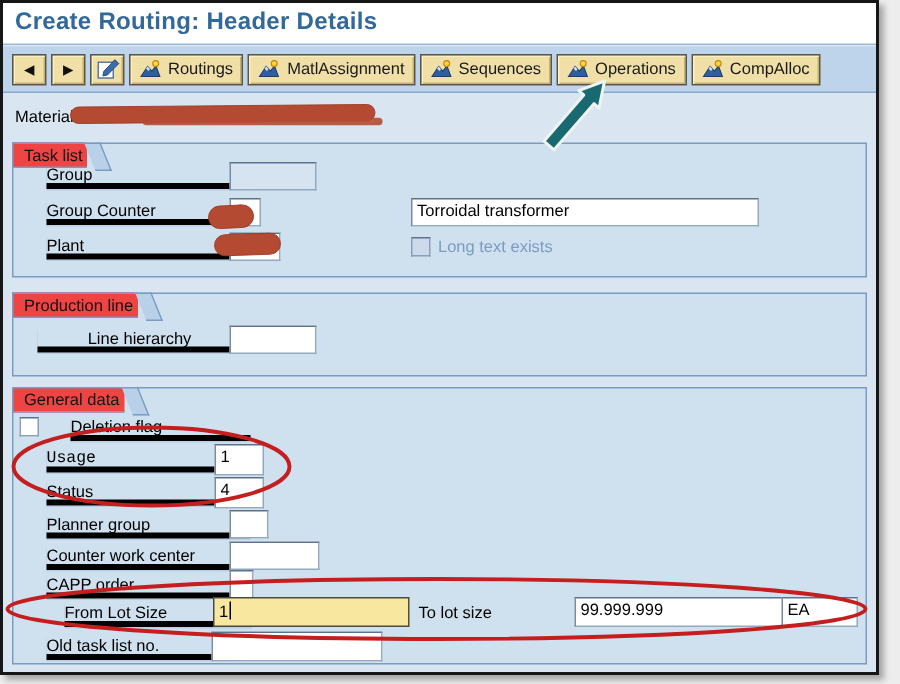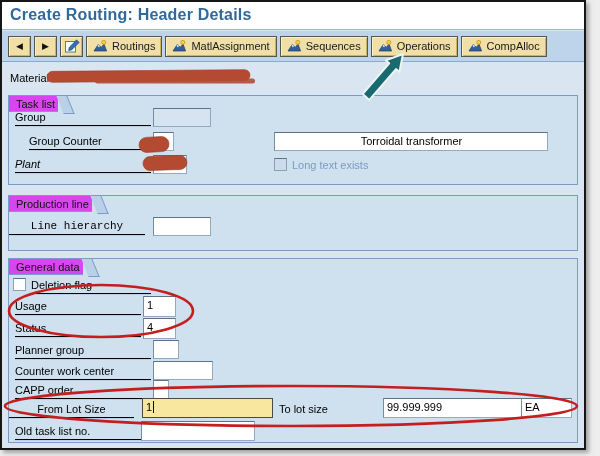--- a/index.html
+++ b/index.html
@@ -27,28 +27,28 @@
     font-size:11px; color:#1a1a1a; cursor:default; }
   .tb-btn.square { width:23px; justify-content:center; padding:0; }
   .nav-glyph { font-size:9px; color:#111; }
 
   
   .groupbox { position:absolute; background:#cfe0ef; border:1px solid #7a9cc4; }
   .gb-task { left:8px; top:95px; width:570px; height:90px; }
   .gb-prod { left:8px; top:195px; width:570px; height:56px;text-align:center; }
   .gb-gen  { left:8px; top:258px; width:570px; height:185px; }
   .tab { position:absolute; top:-1px; left:-1px; height:17px; line-height:15px;
-    padding:1px 3px 0 7px; background:#d946ef; border:1px solid #7a9cc4; border-right:0;
+    padding:1px 3px 0 7px; background:#ef4444; border:1px solid #7a9cc4; border-right:0;
     font-size:11px; color:#111; z-index:2; }
   .tab::after { content:""; position:absolute; top:-1px; right:-9px; width:10px; height:17px;
     background:#b9d1e8; border:1px solid #7a9cc4; border-left:0;
     transform:skewX(22deg); transform-origin:top left; }
 
   .lbl { position:absolute; font-size:11px; color:#000; height:16px; line-height:14px; }
-  .lbl.u { border-bottom:1px solid #000000; box-shadow:0 1px 0 rgba(122,156,196,.25); }
+  .lbl.u { border-bottom:4px solid #000000; box-shadow:0 1px 0 rgba(122,156,196,.25);margin-left:16px; }
   .lbl.dim { color:#7d9cc0; }
 
   .fld { position:absolute; background:#ffffff; border:1px solid #94a9bf;
     border-top-color:#5d7289; border-left-color:#748ba3;
     font-size:11px; color:#000; padding:2px 2px 0 3px; height:19px; }
   .fld.disabled { background:#d6e4f2; }
   .fld.focus { background:#f8e79e; border-color:#4a4a42; }
   .caret { display:inline-block; width:1px; height:12px; background:#000;
     vertical-align:-2px; margin-left:1px; }
 
@@ -145,61 +145,61 @@
   </div>
 
   <div class="material-label lbl">Material</div>
 
   <div class="groupbox gb-task">
     <div class="tab">Task list</div>
 
     <div class="lbl u" style="left:6px; top:14px; width:136px;">Group</div>
     <div class="fld disabled" style="left:144px; top:12px; width:58px;"></div>
 
-    <div class="lbl u" style="left:20px; top:38px; width:136px;">Group Counter</div>
+    <div class="lbl u" style="left:6px; top:38px; width:136px;">Group Counter</div>
     <div class="fld" style="left:144px; top:36px; width:21px;">1</div>
 
-    <div class="lbl u" style="left:6px; top:61px; width:136px;font-style:italic;">Plant</div>
+    <div class="lbl u" style="left:6px; top:61px; width:136px;">Plant</div>
     <div class="fld" style="left:144px; top:59px; width:34px;"></div>
 
-    <div class="fld" style="left:265px; top:36px; width:274px;text-align:center;">Torroidal transformer</div>
+    <div class="fld" style="left:265px; top:36px; width:232px;">Torroidal transformer</div>
 
     <div class="chk disabled" style="left:265px; top:62px;"></div>
     <div class="lbl dim" style="left:283px; top:62px;">Long text exists</div>
   </div>
 
   <div class="groupbox gb-prod">
     <div class="tab">Production line</div>
 
-    <div class="lbl u" style="left:0; top:23px; width:136px;font-family:Liberation Mono, monospace;">Line hierarchy</div>
+    <div class="lbl u" style="left:0; top:23px; width:136px;">Line hierarchy</div>
     <div class="fld" style="left:144px; top:21px; width:58px;"></div>
   </div>
 
   <div class="groupbox gb-gen">
     <div class="tab">General data</div>
 
     <div class="chk" style="left:4px; top:19px;"></div>
     <div class="lbl u" style="left:22px; top:19px; width:120px;">Deletion flag</div>
 
-    <div class="lbl u" style="left:6px; top:40px; width:126px;">Usage</div>
+    <div class="lbl u" style="left:6px; top:40px; width:126px;font-family:Liberation Mono, monospace;">Usage</div>
     <div class="fld" style="left:134px; top:37px; width:33px; height:21px;">1</div>
 
     <div class="lbl u" style="left:6px; top:62px; width:126px;">Status</div>
     <div class="fld" style="left:134px; top:59px; width:33px; height:21px;">4</div>
 
     <div class="lbl u" style="left:6px; top:84px; width:136px;">Planner group</div>
     <div class="fld" style="left:144px; top:81px; width:26px;"></div>
 
     <div class="lbl u" style="left:6px; top:105px; width:136px;">Counter work center</div>
     <div class="fld" style="left:144px; top:102px; width:60px;"></div>
 
     <div class="lbl u" style="left:6px; top:124px; width:136px;">CAPP order</div>
     <div class="fld" style="left:144px; top:121px; width:16px;"></div>
 
-    <div class="lbl u" style="left:0; top:143px; width:125px;text-align:center;">From Lot Size</div>
+    <div class="lbl u" style="left:18px; top:143px; width:125px;">From Lot Size</div>
     <div class="fld focus" style="left:133px; top:139px; width:131px; height:20px;"><span>1</span><span class="caret"></span></div>
     <div class="lbl" style="left:270px; top:143px;">To lot size</div>
     <div class="fld" style="left:374px; top:139px; width:144px; height:20px;">99.999.999</div>
     <div class="fld" style="left:512px; top:139px; width:51px; height:20px;">EA</div>
 
     <div class="lbl u" style="left:6px; top:165px; width:126px;">Old task list no.</div>
     <div class="fld" style="left:132px; top:162px; width:114px; height:20px;"></div>
   </div>
 
   <svg class="overlay" viewBox="0 0 600 456">

